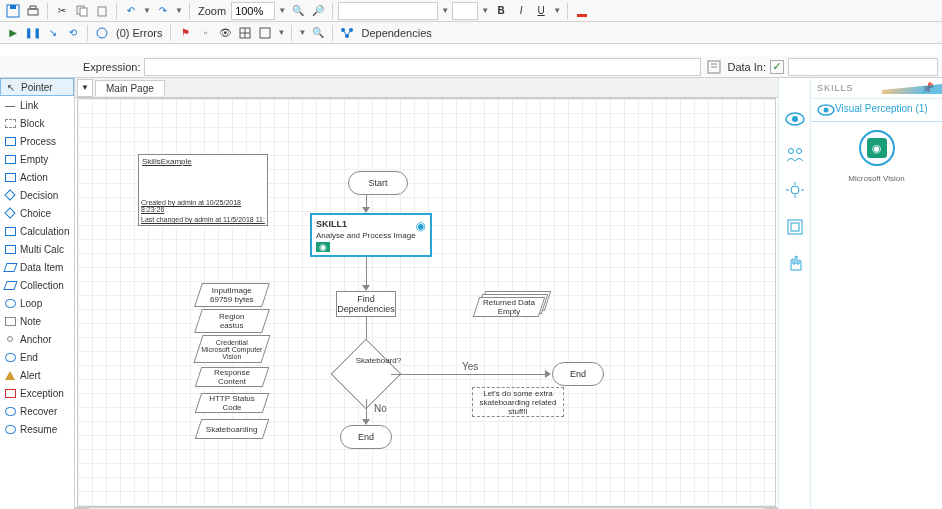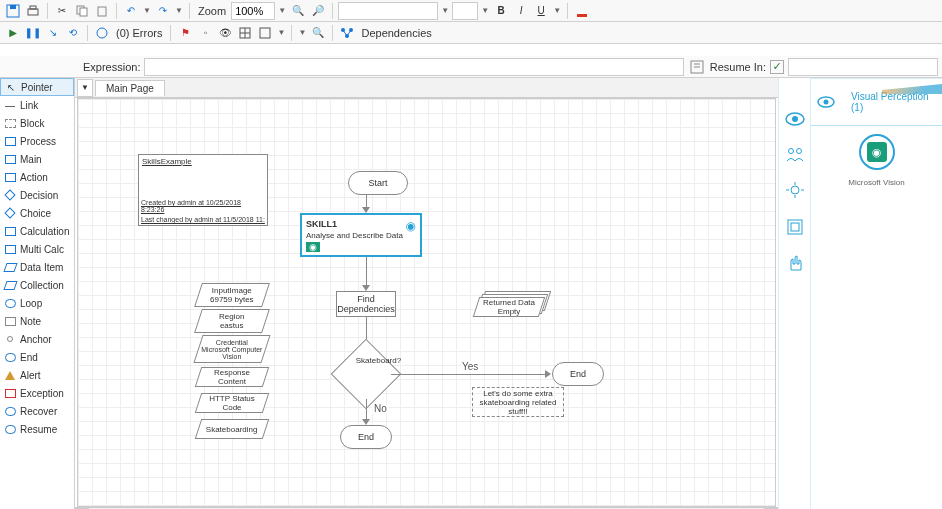--- a/index.html
+++ b/index.html
@@ -61,21 +61,21 @@
 .arrow-r { position: absolute; width: 0; height: 0; border-top: 4px solid transparent; border-bottom: 4px solid transparent; border-left: 6px solid #888; }
 .lbl { position: absolute; font-size: 10px; color: #555; background: rgba(255,255,255,0.8); padding: 0 2px; }
 
 
 .right-strip { width: 32px; background: #fff; border-left: 1px solid #d8eef8; display: flex; flex-direction: column; align-items: center; padding-top: 30px; gap: 14px; }
 .right-strip .ic { width: 22px; height: 22px; color: #29a3d6; display: flex; align-items: center; justify-content: center; font-size: 16px; cursor: pointer; }
 .skills-panel { width: 132px; background: #fff; border-left: 1px solid #d8eef8; position: relative; }
 .skills-hdr { height: 20px; display: flex; align-items: center; justify-content: space-between; padding: 0 6px; font-size: 9px; color: #888; letter-spacing: 1px; }
 .wave { position: absolute; right: 0; top: 6px; width: 60px; height: 10px; background: linear-gradient(120deg, #f7a94b 0%, #29a3d6 70%); clip-path: polygon(0 60%, 100% 0, 100% 100%, 0 100%); opacity: 0.7; }
 .pin { font-size: 11px; color: #777; cursor: pointer; }
-.vp-row { display: flex; align-items: center; gap: 16px; padding: 12px 6px; border-top: 1px solid #d8eef8; border-bottom: 1px solid #b6e1f2; font-size: 10px; color: #29a3d6; }
+.vp-row { display: flex; align-items: flex-start; gap: 0; padding: 4px 6px; border-top: 1px solid #d8eef8; border-bottom: 1px solid #b6e1f2; font-size: 10px; color: #29a3d6; }
 .eye { width: 18px; height: 14px; display: flex; align-items: center; justify-content: center; }
 .skill-tile { margin: 8px auto; width: 36px; height: 36px; border: 2px solid #29a3d6; border-radius: 50%; display: flex; align-items: center; justify-content: center; cursor: pointer; }
 .skill-tile-inner { width: 20px; height: 20px; background: #1a9e7a; border-radius: 3px; display: flex; align-items: center; justify-content: center; color: #fff; font-size: 11px; }
 .skill-caption { text-align: center; font-size: 8px; color: #666; }
 
 
 .pi { width: 11px; height: 9px; border: 1px solid #1976d2; }
 .pi-round { border-radius: 5px; }
 .pi-data { transform: skewX(-20deg); }
 .pi-dia { width: 8px; height: 8px; transform: rotate(45deg); }
@@ -190,21 +190,21 @@
   <div style="width:75px"></div>
   <span>Expression:</span>
   <input type="text" style="">
   <div class="tb-btn">
       <svg width="14" height="14">
         <rect x="1" y="1" width="12" height="12" fill="none" stroke="#888"></rect>
         <line x1="4" y1="4" x2="10" y2="4" stroke="#888"></line>
         <line x1="4" y1="7" x2="10" y2="7" stroke="#888"></line>
       </svg>
     </div>
-  <span>Resume In:</span>
+  <span>Data In:</span>
   <div style="width:14px;height:14px;border:1px solid #aaa;display:flex;align-items:center;justify-content:center;color:#2e7d32">✓</div>
   <input type="text" style="flex: 0 0 90px;">
 </div>
 
 <div class="main">
 
   <div class="palette">
     <div class="pal-item sel">
         <span class="pal-icn">↖</span>
         <span>Pointer</span>
@@ -222,21 +222,21 @@
     <div class="pal-item">
         <span class="pal-icn">
           <span class="pi"></span>
         </span>
         <span>Process</span>
       </div>
     <div class="pal-item">
         <span class="pal-icn">
           <span class="pi"></span>
         </span>
-        <span>Main</span>
+        <span>Empty</span>
       </div>
     <div class="pal-item">
         <span class="pal-icn">
           <span class="pi"></span>
         </span>
         <span>Action</span>
       </div>
     <div class="pal-item">
         <span class="pal-icn">
           <span class="pi pi-dia"></span>
@@ -336,23 +336,23 @@
           <div style="position:absolute;bottom:12px;left:2px;right:2px;text-decoration:underline;font-size:7px">Created by admin at 10/25/2018 8:23:26</div>
           <div style="position:absolute;bottom:2px;left:2px;right:2px;text-decoration:underline;font-size:7px">Last changed by admin at 11/5/2018 11:</div>
         </div>
 
         <div class="shape rounded" style="left:270px;top:72px;width:60px;height:24px">
             <span>Start</span>
           </div>
         <div class="line" style="left:288px;top:96px;width:1px;height:14px"></div>
         <div class="arrow-d" style="left:284px;top:108px"></div>
 
-        <div class="shape skill-box" style="left:222px;top:114px;width:122px;height:44px">
+        <div class="shape skill-box" style="left:232px;top:114px;width:122px;height:44px">
           <div class="skill-title">SKILL1</div>
-          <div style="font-size:8px">Analyse and Describe Data</div>
+          <div style="font-size:8px">Analyse and Process Image</div>
           <div class="skill-icon">◉</div>
           <div class="skill-eye">◉</div>
         </div>
         <div class="line" style="left:288px;top:158px;width:1px;height:30px"></div>
         <div class="arrow-d" style="left:284px;top:186px"></div>
 
         <div class="shape rect" style="left:258px;top:192px;width:60px;height:26px">
             <span>Find Dependencies</span>
           </div>
         <div class="line" style="left:288px;top:218px;width:1px;height:28px"></div>
@@ -464,20 +464,24 @@
       </div>
     <div class="ic">
         <svg width="18" height="18">
           <path d="M5 16 L5 7 Q5 5 7 5 L7 10 L9 10 L9 4 Q9 2 11 2 L11 10 L13 10 L13 6 Q15 6 15 8 L15 16 Z" fill="none" stroke="#29a3d6"></path>
         </svg>
       </div>
   </div>
 
   <div class="skills-panel">
     <div class="wave"></div>
+    <div class="skills-hdr">
+      <span>SKILLS</span>
+      <span class="pin">📌</span>
+    </div>
     <div class="vp-row">
       <div class="eye">
           <svg width="18" height="12">
             <ellipse cx="9" cy="6" rx="8" ry="5" fill="none" stroke="#29a3d6" stroke-width="1.5"></ellipse>
             <circle cx="9" cy="6" r="2.5" fill="#29a3d6"></circle>
           </svg>
         </div>
       <span>Visual Perception (1)</span>
     </div>
     <div class="skill-tile">

